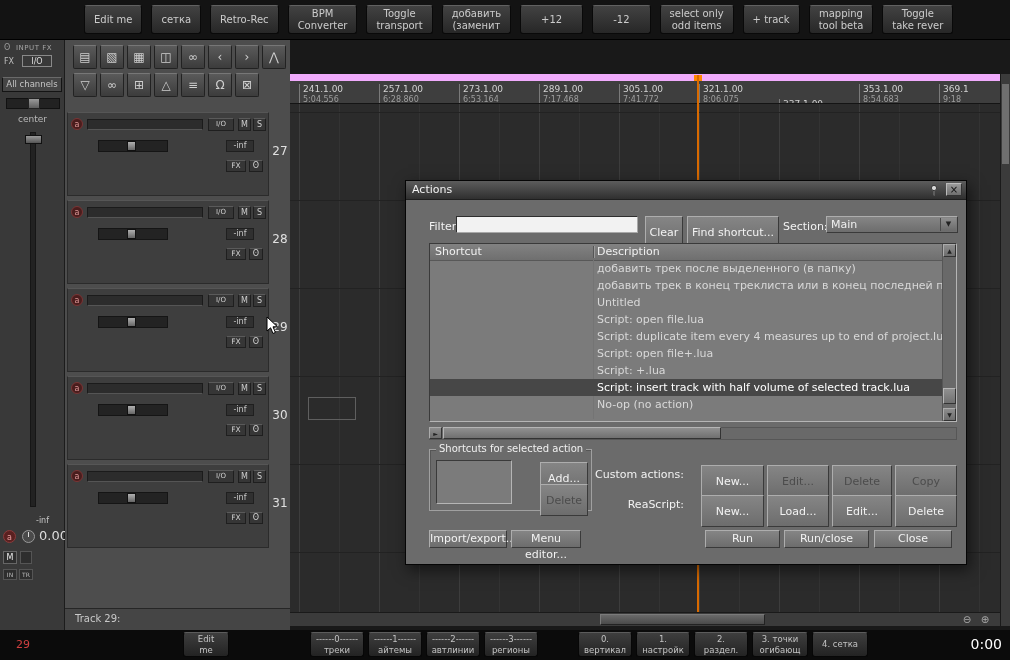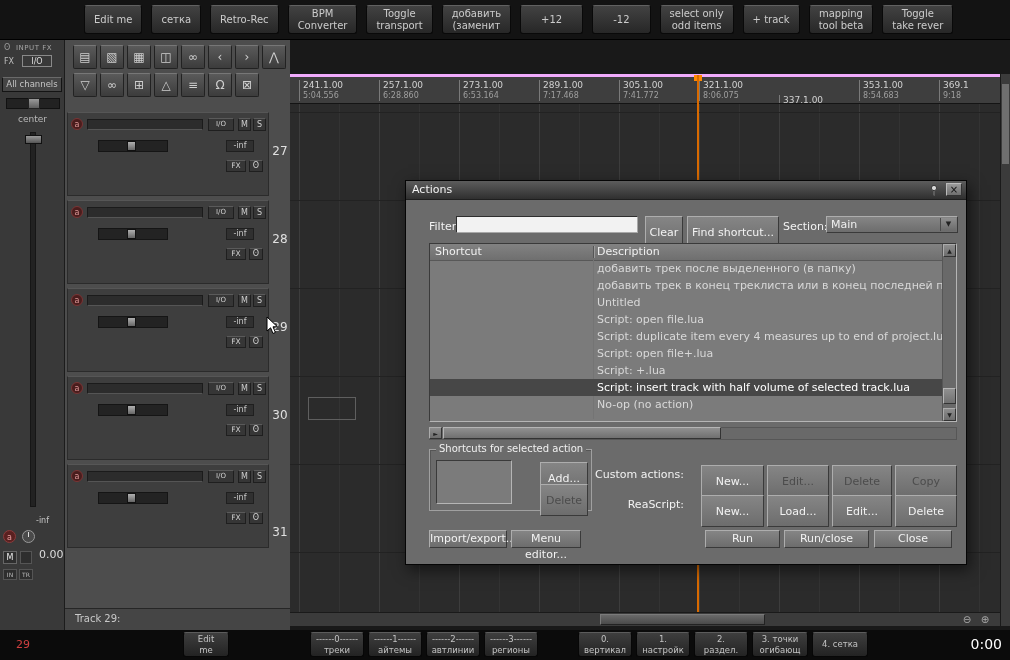--- a/index.html
+++ b/index.html
@@ -26,21 +26,21 @@
   .m-pan { position:absolute; left:6px; top:58px; width:52px; height:9px; background:#222; border:1px solid #111; }
   .m-pan-handle { position:absolute; left:21px; top:-1px; width:10px; height:9px; background:linear-gradient(#9a9a9a,#5e5e5e); border:1px solid #222; }
   .m-center { position:absolute; left:0; top:74px; width:65px; text-align:center; font-size:9px; color:#b9b9b9; }
   .m-vfader { position:absolute; left:30px; top:92px; width:4px; height:373px; background:#222; border:1px solid #161616; }
   .m-vfader-handle { position:absolute; left:-6px; top:2px; width:15px; height:7px; background:linear-gradient(#999,#555); border:1px solid #111; }
   .m-inf { position:absolute; left:36px; top:476px; font-size:8px; color:#c9c9c9; }
   .m-arm { position:absolute; left:3px; top:490px; width:13px; height:13px; border-radius:50%; background:#5a2020;
     border:1px solid #8a3c3c; color:#e8a0a0; font-size:8px; text-align:center; line-height:13px; box-sizing:border-box; }
   .m-knob { position:absolute; left:22px; top:490px; width:13px; height:13px; border-radius:50%; background:#4a4a4a; border:1px solid #999; box-sizing:border-box; }
   .m-knob::after { content:""; position:absolute; left:5px; top:1px; width:1px; height:5px; background:#ddd; }
-  .m-gain { position:absolute; left:39px; top:508px; font-size:11px; color:#dddddd; }
+  .m-gain { position:absolute; left:39px; top:488px; font-size:13px; color:#dddddd; }
   .m-m { position:absolute; left:3px; top:511px; width:14px; height:13px; background:#2e2e2e; border:1px solid #666;
     color:#eeeeee; font-size:8px; text-align:center; line-height:12px; box-sizing:border-box; }
   .m-sq { position:absolute; left:20px; top:511px; width:12px; height:13px; background:#2e2e2e; border:1px solid #555; box-sizing:border-box; }
   .m-tiny { position:absolute; width:14px; height:11px; background:#2e2e2e; border:1px solid #555; color:#bbb;
     font-size:6px; text-align:center; line-height:10px; box-sizing:border-box; }
 
   
   .track-panel { position:absolute; left:65px; top:40px; width:225px; height:568px; background:#4d4d4d; }
   .tp-ic { position:absolute; width:24px; height:24px; background:linear-gradient(#5a5a5a,#3c3c3c);
     border:1px solid #222; border-top-color:#777; border-radius:2px; color:#cfcfcf; font-size:12px;
@@ -63,21 +63,21 @@
   .sbtn.fx { left:158px; top:47px; width:20px; height:12px; font-size:7.5px; line-height:10px; }
   .sbtn.pw { left:181px; top:47px; width:14px; height:12px; font-size:8px; line-height:10px; }
   .tnum { position:absolute; left:206px; width:18px; text-align:center; font-size:12px; color:#e0e0e0; }
 
   .status-strip { position:absolute; left:65px; top:608px; width:225px; height:22px; background:#454545;
     border-top:1px solid #262626; box-sizing:border-box; color:#c9c9c9; font-size:10px; line-height:20px; padding-left:10px; }
 
   
   .arrange { position:absolute; left:290px; top:40px; width:720px; height:590px; background:#191919; }
   .ruler { position:absolute; left:0; top:34px; width:710px; height:30px; background:#3e3e3e;
-    border-top:3px solid #f0abfc; border-bottom:1px solid #141414; box-sizing:border-box; overflow:hidden; }
+    border-top:7px solid #f0abfc; border-bottom:1px solid #141414; box-sizing:border-box; overflow:hidden; }
   .marker { position:absolute; top:3px; border-left:1px solid #7a7a7a; padding-left:3px; }
   .marker .bar { font-size:9px; color:#d2d2d2; display:block; line-height:1.25; }
   .marker .time { font-size:8px; color:#9f9f9f; display:block; line-height:1.25; }
   .grid { position:absolute; left:0; top:64px; width:710px; height:508px; background-color:#2b2b2b;
     background-image:
       repeating-linear-gradient(180deg, #222222 0, #222222 1px, transparent 1px, transparent 88px),
       repeating-linear-gradient(90deg, #3d3d3d 0, #3d3d3d 1px, transparent 1px, transparent 80px),
       repeating-linear-gradient(90deg, #333333 0, #333333 1px, transparent 1px, transparent 40px);
     background-position: 0 8px, 9px 0, 9px 0; }
   .playhead { position:absolute; left:407px; top:35px; width:2px; height:537px; background:#d96a00; z-index:2; }
@@ -285,21 +285,21 @@
       <span class="sbtn io">I/O</span>
       <span class="sbtn m">M</span>
       <span class="sbtn s">S</span>
       <span class="fader">
           <span class="fhandle"></span>
         </span>
       <span class="vol">-inf</span>
       <span class="sbtn fx">FX</span>
       <span class="sbtn pw">ʘ</span>
     </div>
-    <div class="tnum" style="top:456px;margin-top:29px;">31</div>
+    <div class="tnum" style="top:456px;">31</div>
   </div>
 
   <div class="status-strip">
     <span>Track 29:</span>
   </div>
 
   <div class="arrange">
     <div class="ruler">
       <div class="marker" style="left:9px;">
           <span class="bar">241.1.00</span>

